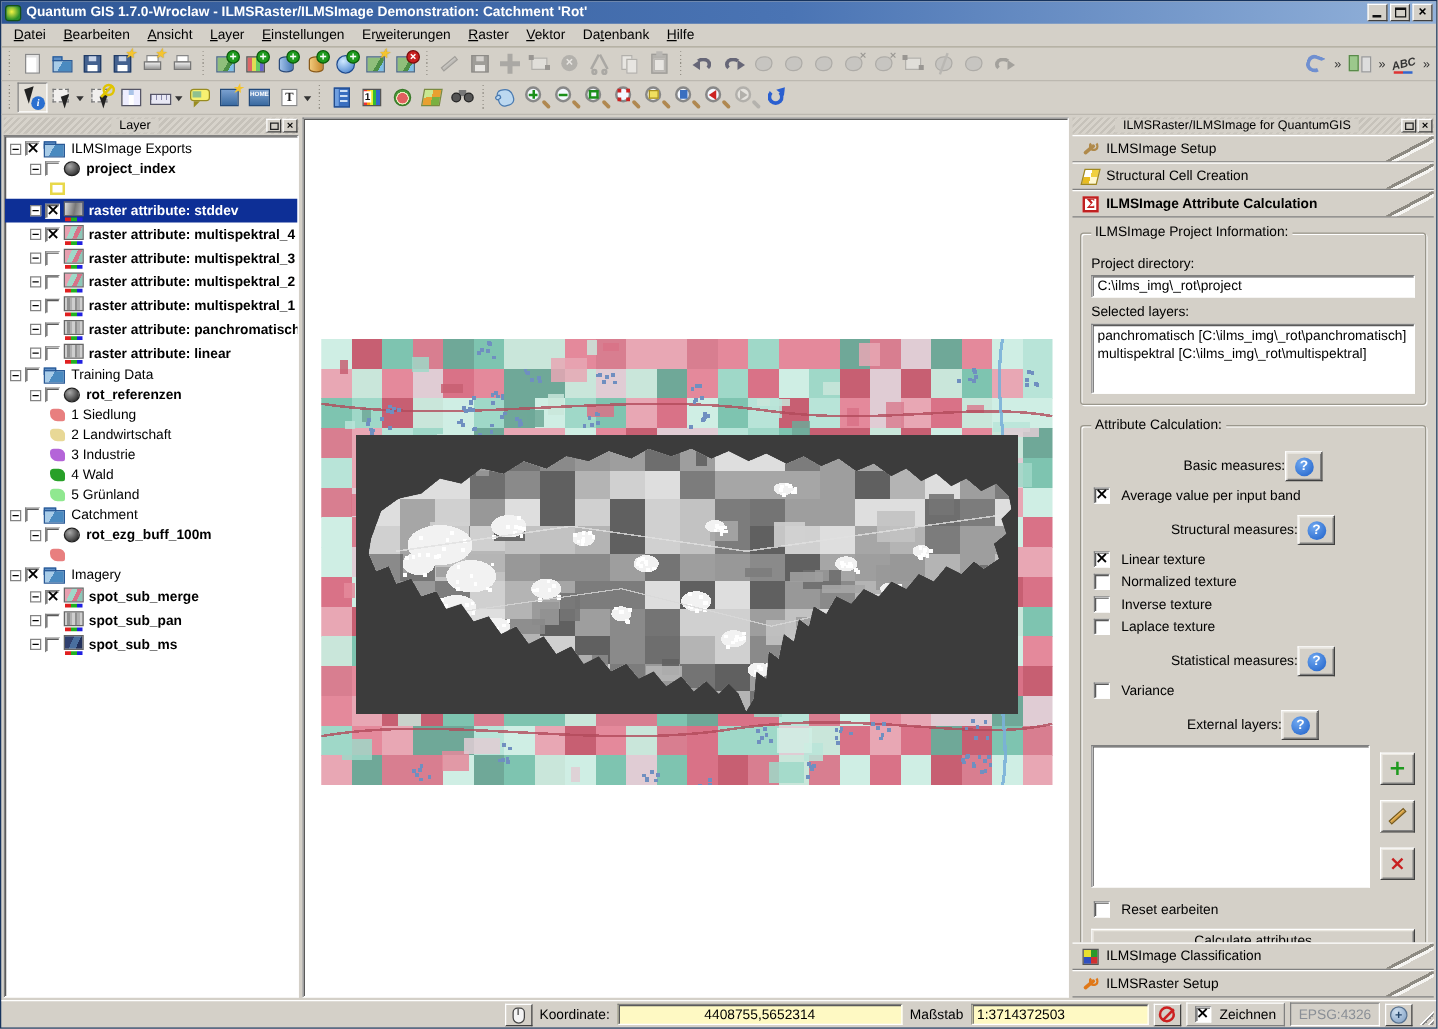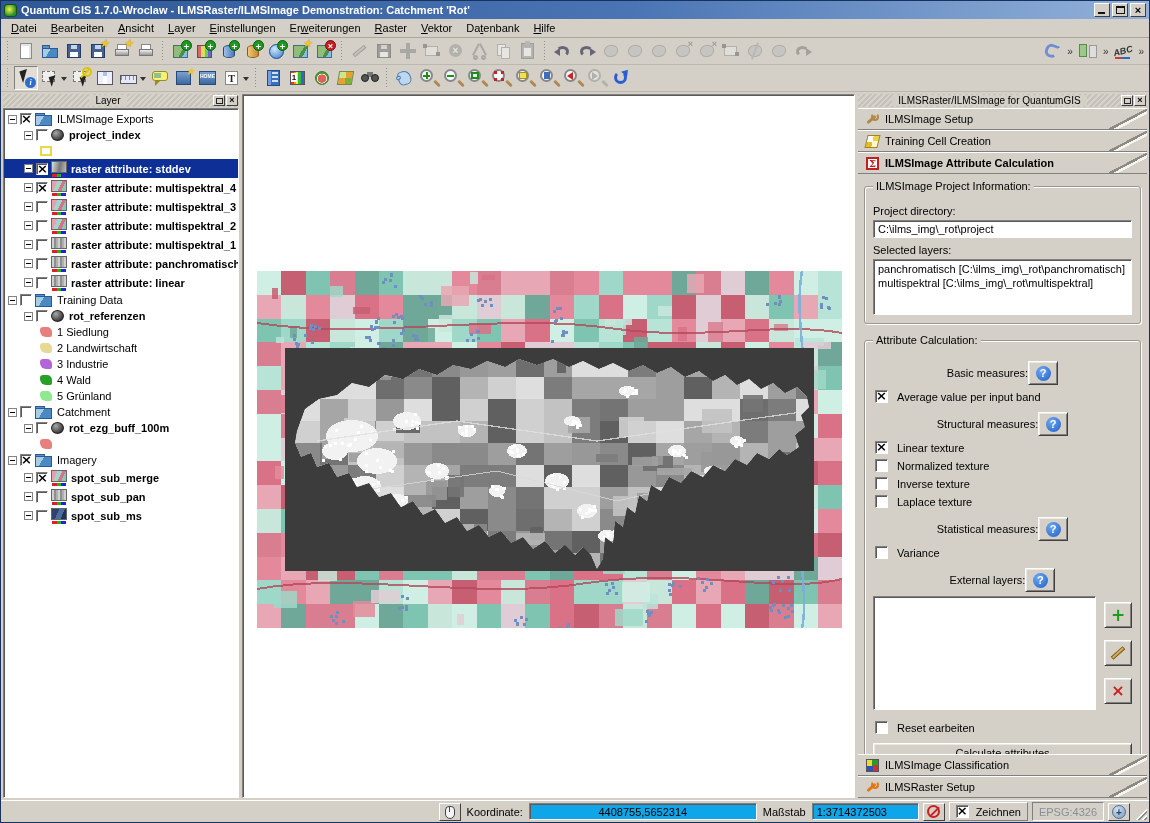--- a/index.html
+++ b/index.html
@@ -103,21 +103,21 @@
   .sidecol{display:flex;flex-direction:column;justify-content:space-between;height:114px;padding:6px 0;}
   .sqbtn{width:28px;height:26px;background:#d4d0c8;border:1px solid;border-color:#fff #404040 #404040 #fff;box-shadow:inset 1px 1px 0 #ece9e2,inset -1px -1px 0 #808080;padding:0;position:relative;}
   .sq-plus{color:#1e9a1e;font:bold 17px/22px "DejaVu Sans",sans-serif;}
   .sq-x{color:#c82020;font:bold 16px/22px "DejaVu Sans",sans-serif;}
   .sq-pencil{position:absolute;left:5px;top:10px;width:16px;height:4px;background:linear-gradient(#f4c468,#c88c28);border:1px solid #7a5a18;transform:rotate(-42deg);}
   .bigbtn{width:100%;height:20px;background:#d4d0c8;border:1px solid;border-color:#fff #404040 #404040 #fff;box-shadow:inset 1px 1px 0 #ece9e2,inset -1px -1px 0 #808080;font:11px "Liberation Sans",sans-serif;margin-top:5px;}
 
   
   .statusbar{height:22px;flex:none;display:flex;align-items:center;gap:4px;padding:2px 2px 2px 6px;border-top:1px solid #fff;}
   .sb-label{white-space:nowrap;padding:0 2px;}
-  .sb-input{height:17px;background:#0ea5e9;border:1px solid;border-color:#808080 #fff #fff #808080;box-shadow:inset 1px 1px 0 #5a5a5a;font:11px "Liberation Sans",sans-serif;padding:0 4px;}
+  .sb-input{height:17px;background:#fef9c3;border:1px solid;border-color:#808080 #fff #fff #808080;box-shadow:inset 1px 1px 0 #5a5a5a;font:11px "Liberation Sans",sans-serif;padding:0 4px;}
   .sb-btn{width:22px;height:18px;background:#d4d0c8;border:1px solid;border-color:#fff #404040 #404040 #fff;position:relative;padding:0;flex:none;}
   .ico-mouse{position:absolute;left:5px;top:2px;width:10px;height:13px;background:#f4f4f4;border:1px solid #444;border-radius:4px 4px 5px 5px;}
   .ico-mouse::after{content:"";position:absolute;left:3px;top:0;width:1px;height:5px;background:#444;}
   .ico-stop{position:absolute;left:3px;top:1px;width:13px;height:13px;border:2px solid #cc2020;border-radius:50%;}
   .ico-stop::after{content:"";position:absolute;left:-1px;top:4px;width:13px;height:2px;background:#cc2020;transform:rotate(-45deg);}
   .ico-globe{position:absolute;left:3px;top:1px;width:14px;height:14px;border-radius:50%;background:radial-gradient(circle at 35% 30%,#cfe0f0,#7a9ac0);border:1px solid #55708f;color:#23456a;font:bold 10px/13px sans-serif;text-align:center;}
   .sb-zeichnen{display:flex;align-items:center;gap:4px;height:19px;border:1px solid;border-color:#fff #808080 #808080 #fff;padding:0 6px;}
   .sb-epsg{height:19px;border:1px solid;border-color:#808080 #fff #fff #808080;color:#8a8f96;display:flex;align-items:center;padding:0 6px;}
   .grip{width:13px;height:13px;align-self:flex-end;background:
     linear-gradient(135deg,transparent 0 55%,#fff 55% 62%,#888 62% 70%,transparent 70% 80%,#fff 80% 87%,#888 87% 95%,transparent 95%);flex:none;}
@@ -1632,21 +1632,21 @@
         <button class="dh-btn dh-float"></button>
         <button class="dh-btn dh-close"></button>
       </div>
       <div class="accordion">
         <div class="acc-tab">
           <span class="ico ico-wrench"></span>
           <span class="tab-lbl">ILMSImage Setup</span>
         </div>
         <div class="acc-tab">
           <span class="ico ico-cells"></span>
-          <span class="tab-lbl">Training Cell Creation</span>
+          <span class="tab-lbl">Structural Cell Creation</span>
         </div>
         <div class="acc-tab active">
           <span class="ico ico-sigma">Σ</span>
           <span class="tab-lbl">ILMSImage Attribute Calculation</span>
         </div>
 
         <div class="panel-content">
 
           <div class="groupbox">
             <span class="gb-title">ILMSImage Project Information:</span>
@@ -1744,21 +1744,21 @@
   </div>
 
   <div class="statusbar">
     <span style="flex:1;"></span>
     <button class="sb-btn">
         <span class="ico-mouse"></span>
       </button>
     <span class="sb-label">Koordinate:</span>
     <input class="sb-input" style="width: 228px; text-align: center;" value="4408755,5652314">
     <span class="sb-label">Maßstab</span>
-    <input class="sb-input" style="width: 107px;" value="1:3714372503">
+    <input class="sb-input" style="width: 142px;" value="1:3714372503">
     <button class="sb-btn">
         <span class="ico-stop"></span>
       </button>
     <span class="sb-zeichnen">
       <span class="cb cb-sm checked"></span>
       <span>Zeichnen</span>
     </span>
     <span class="sb-epsg">EPSG:4326</span>
     <button class="sb-btn">
         <span class="ico-globe">+</span>

